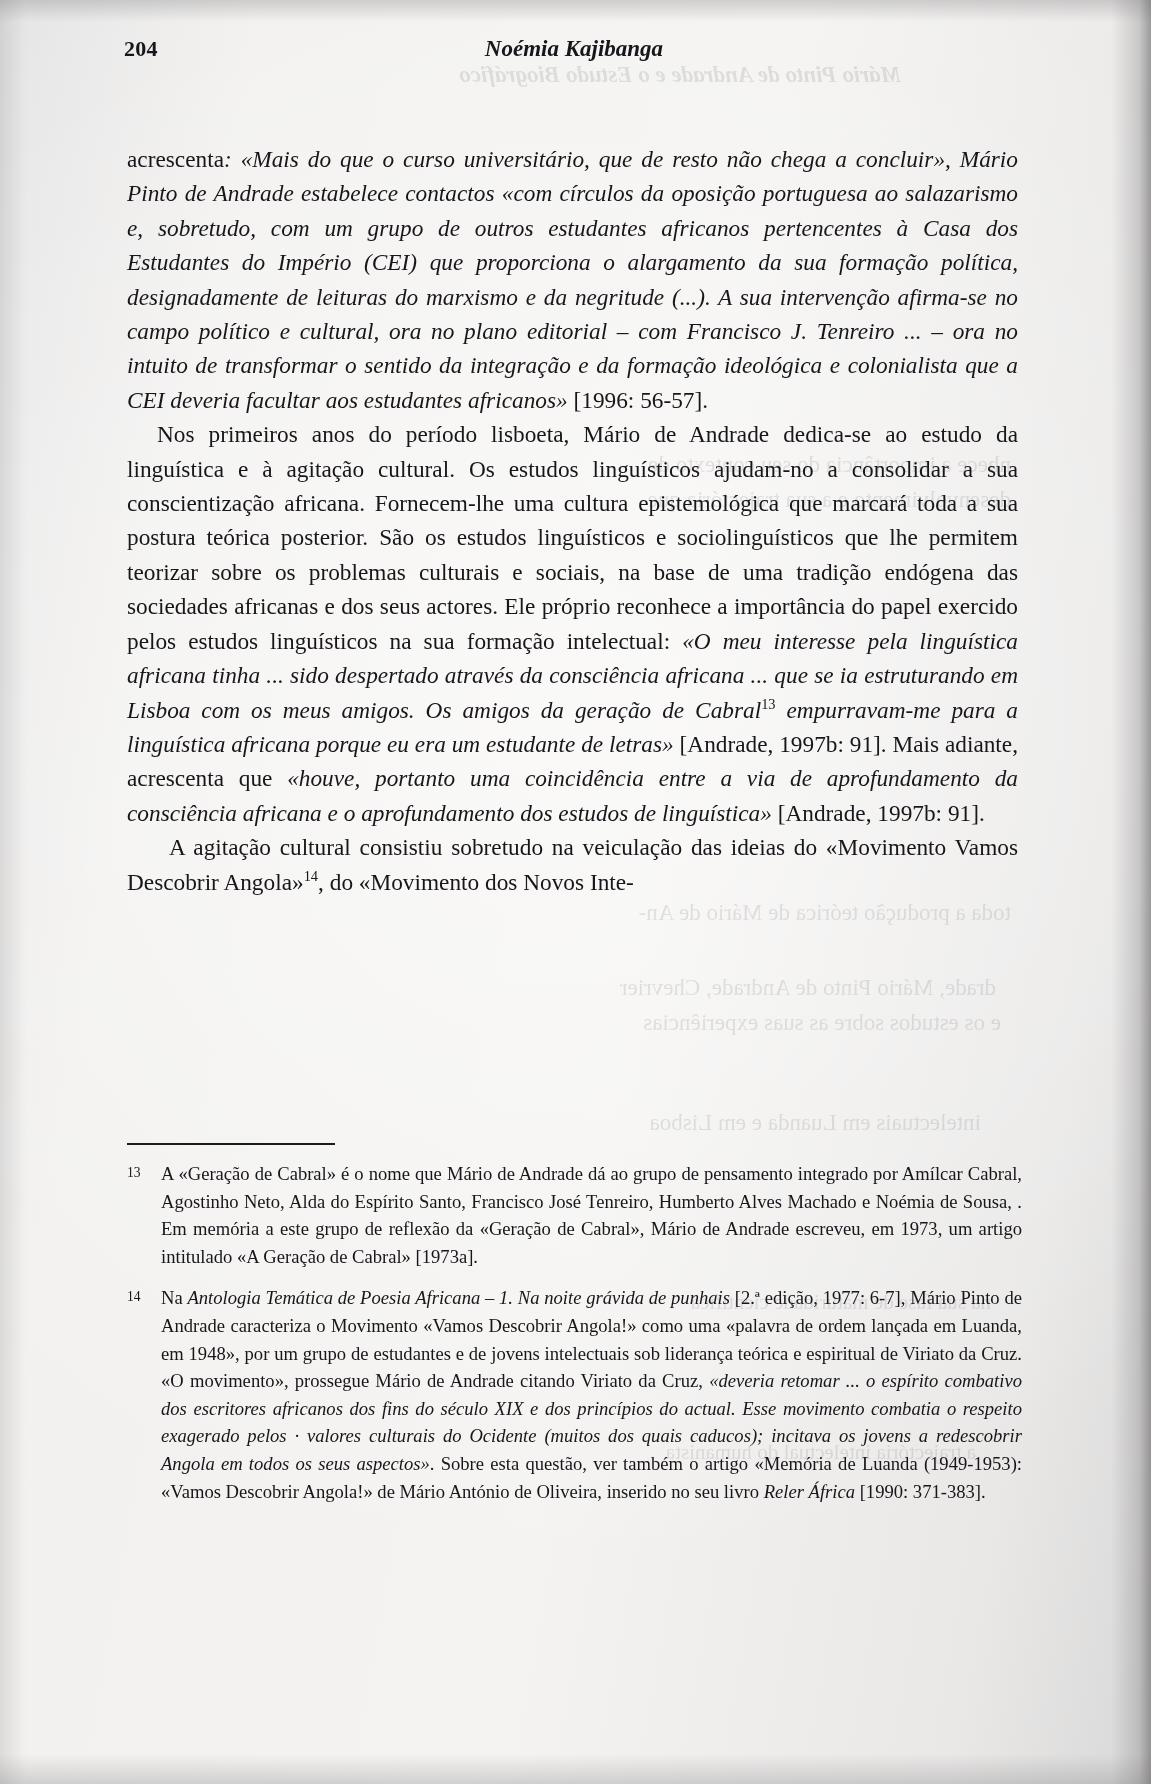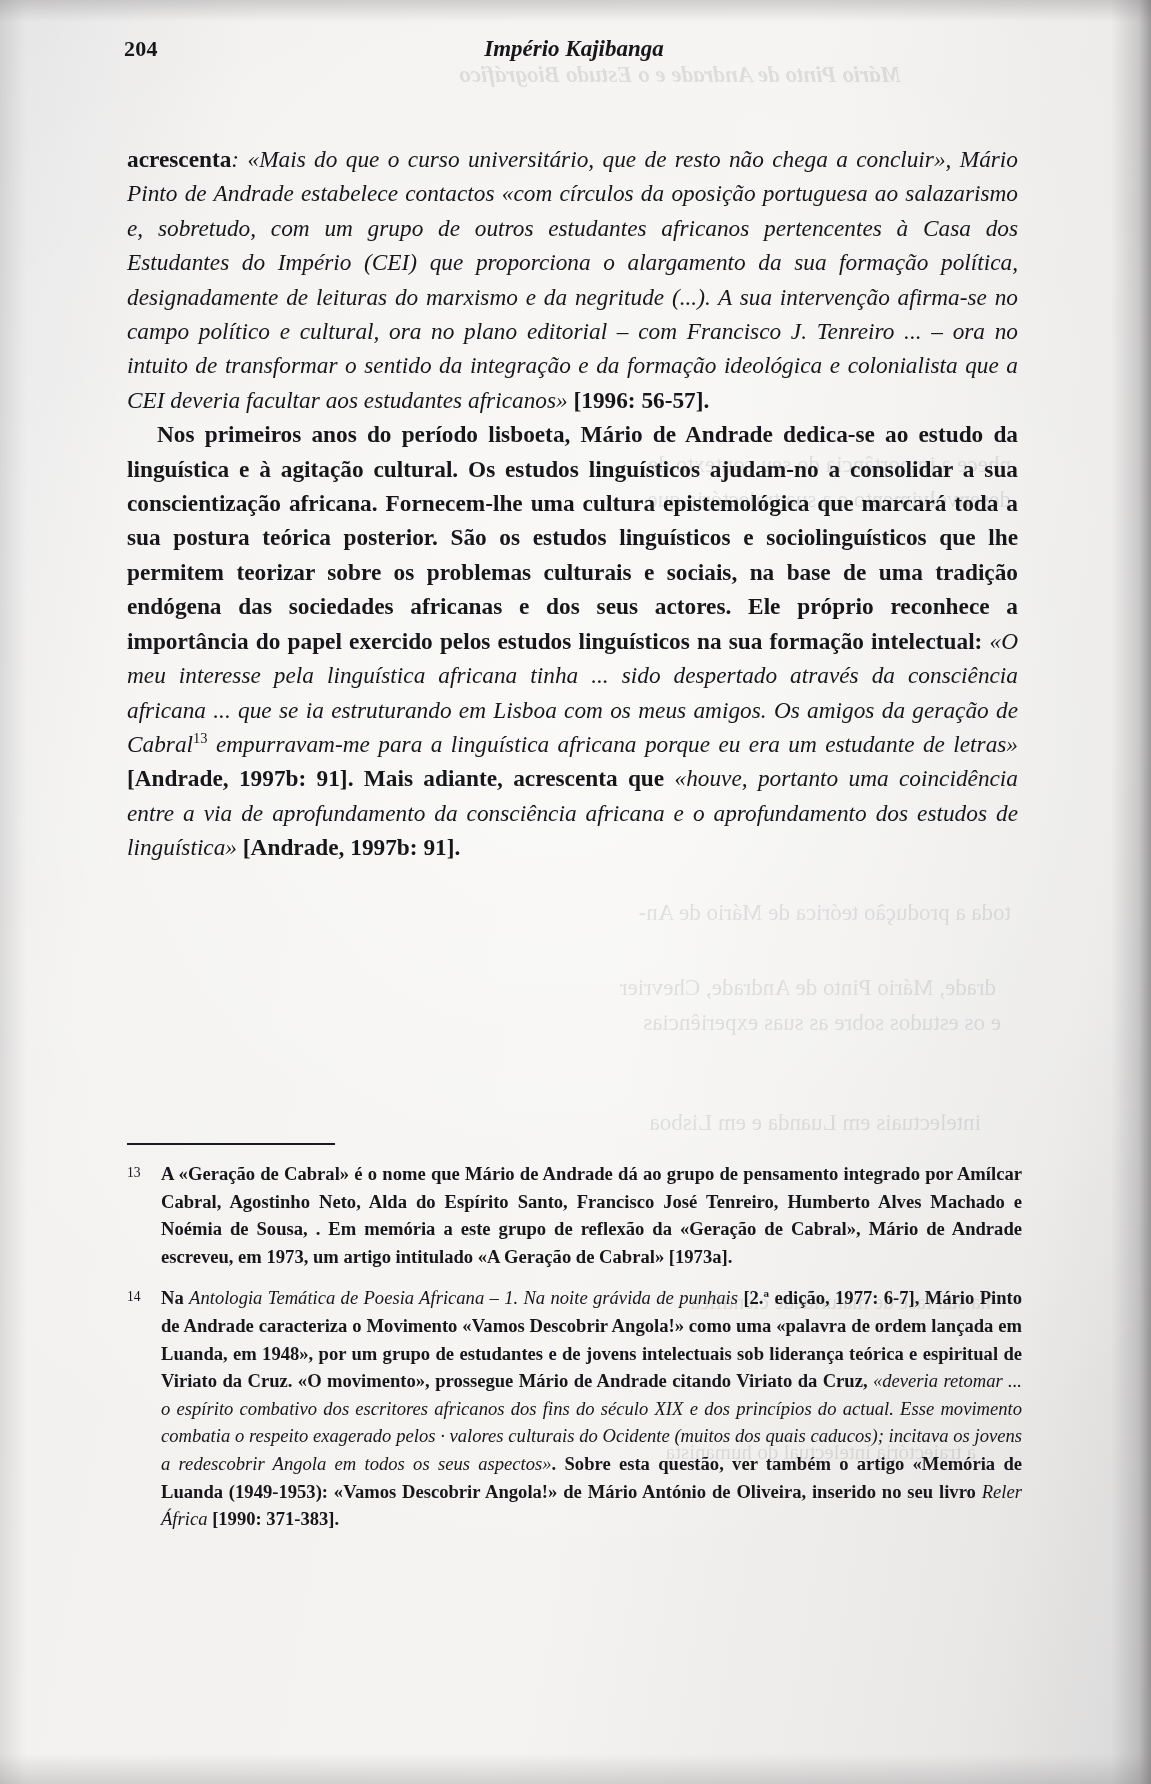--- a/index.html
+++ b/index.html
@@ -114,21 +114,21 @@
     line-height: 34.4px;
     hyphens: none;
   }
   p.indent {
     text-indent: 30px;
   }
   p.indent-wide {
     text-indent: 42px;
   }
   .it { font-style: italic; }
-  .ro { font-style: normal; font-weight: bold; }
+  .ro { font-style: normal; }
   sup.fn {
     font-size: 0.62em;
     vertical-align: super;
     line-height: 0;
     font-style: normal;
   }
 
   
   .fn-rule {
     position: absolute;
@@ -178,26 +178,27 @@
     <div class="st-line" style="left:140px; top:900px; font-size:23px;">toda a produção teórica de Mário de An-</div>
     <div class="st-line" style="left:155px; top:975px; font-size:23px;">drade, Mário Pinto de Andrade, Chevrier</div>
     <div class="st-line" style="left:150px; top:1010px; font-size:23px;">e os estudos sobre as suas experiências</div>
     <div class="st-line" style="left:170px; top:1110px; font-size:23px;">intelectuais em Luanda e em Lisboa</div>
     <div class="st-line" style="left:160px; top:1290px; font-size:21px;">na sua fase de maturidade científica</div>
     <div class="st-line" style="left:175px; top:1440px; font-size:21px;">a trajectória intelectual do humanista</div>
   </div>
 
   <div class="running-head">
     <span class="folio">204</span>
-    <span class="head-title">Império Kajibanga</span>
+    <span class="head-title">Noémia Kajibanga</span>
   </div>
 
   <div class="body-block">
     <p class="para" id="para-1"><span class="ro">acrescenta</span><span class="it">: «Mais do que o curso universitário, que de resto não chega a concluir», Mário Pinto de Andrade estabelece contactos «com círculos da oposição portuguesa ao salazarismo e, sobretudo, com um grupo de outros estudantes africanos pertencentes à Casa dos Estudantes do Império (CEI) que proporciona o alargamento da sua formação política, designadamente de leituras do marxismo e da negritude (...). A sua intervenção afirma-se no campo político e cultural, ora no plano editorial – com Francisco J. Tenreiro ... – ora no intuito de transformar o sentido da integração e da formação ideológica e colonialista que a CEI deveria facultar aos estudantes africanos»</span><span class="ro"> [1996: 56-57].</span></p>
     <p class="para indent" id="para-2"><span class="ro">Nos primeiros anos do período lisboeta, Mário de Andrade dedica-se ao estudo da linguística e à agitação cultural. Os estudos linguísticos ajudam-no a consolidar a sua conscientização africana. Fornecem-lhe uma cultura epistemológica que marcará toda a sua postura teórica posterior. São os estudos linguísticos e sociolinguísticos que lhe permitem teorizar sobre os problemas culturais e sociais, na base de uma tradição endógena das sociedades africanas e dos seus actores. Ele próprio reconhece a importância do papel exercido pelos estudos linguísticos na sua formação intelectual: </span><span class="it">«O meu interesse pela linguística africana tinha ... sido despertado através da consciência africana ... que se ia estruturando em Lisboa com os meus amigos. Os amigos da geração de Cabral</span><sup class="fn">13</sup><span class="it"> empurravam-me para a linguística africana porque eu era um estudante de letras»</span><span class="ro"> [Andrade, 1997b: 91]. Mais adiante, acrescenta que </span><span class="it">«houve, portanto uma coincidência entre a via de aprofundamento da consciência africana e o aprofundamento dos estudos de linguística»</span><span class="ro"> [Andrade, 1997b: 91].</span></p>
+    <p class="para indent-wide" id="para-3"><span class="ro">A agitação cultural consistiu sobretudo na veiculação das ideias do «Movimento Vamos Descobrir Angola»</span><sup class="fn">14</sup><span class="ro">, do «Movimento dos Novos Inte-</span></p>
   </div>
 
   <div class="fn-rule"></div>
 
   <div class="footnotes">
     <p class="footnote" id="fn-0"><span class="fn-num">13</span><span class="ro">A «Geração de Cabral» é o nome que Mário de Andrade dá ao grupo de pensamento integrado por Amílcar Cabral, Agostinho Neto, Alda do Espírito Santo, Francisco José Tenreiro, Humberto Alves Machado e Noémia de Sousa, . Em memória a este grupo de reflexão da «Geração de Cabral», Mário de Andrade escreveu, em 1973, um artigo intitulado «A Geração de Cabral» [1973a].</span></p>
     <p class="footnote fn14" id="fn-1"><span class="fn-num">14</span><span class="ro">Na </span><span class="it">Antologia Temática de Poesia Africana – 1. Na noite grávida de punhais</span><span class="ro"> [2.ª edição, 1977: 6-7], Mário Pinto de Andrade caracteriza o Movimento «Vamos Descobrir Angola!» como uma «palavra de ordem lançada em Luanda, em 1948», por um grupo de estudantes e de jovens intelectuais sob liderança teórica e espiritual de Viriato da Cruz. «O movimento», prossegue Mário de Andrade citando Viriato da Cruz, </span><span class="it">«deveria retomar ... o espírito combativo dos escritores africanos dos fins do século XIX e dos princípios do actual. Esse movimento combatia o respeito exagerado pelos · valores culturais do Ocidente (muitos dos quais caducos); incitava os jovens a redescobrir Angola em todos os seus aspectos»</span><span class="ro">. Sobre esta questão, ver também o artigo «Memória de Luanda (1949-1953): «Vamos Descobrir Angola!» de Mário António de Oliveira, inserido no seu livro </span><span class="it">Reler África</span><span class="ro"> [1990: 371-383].</span></p>
   </div>
 
   <div class="edge-shadow-top"></div>

